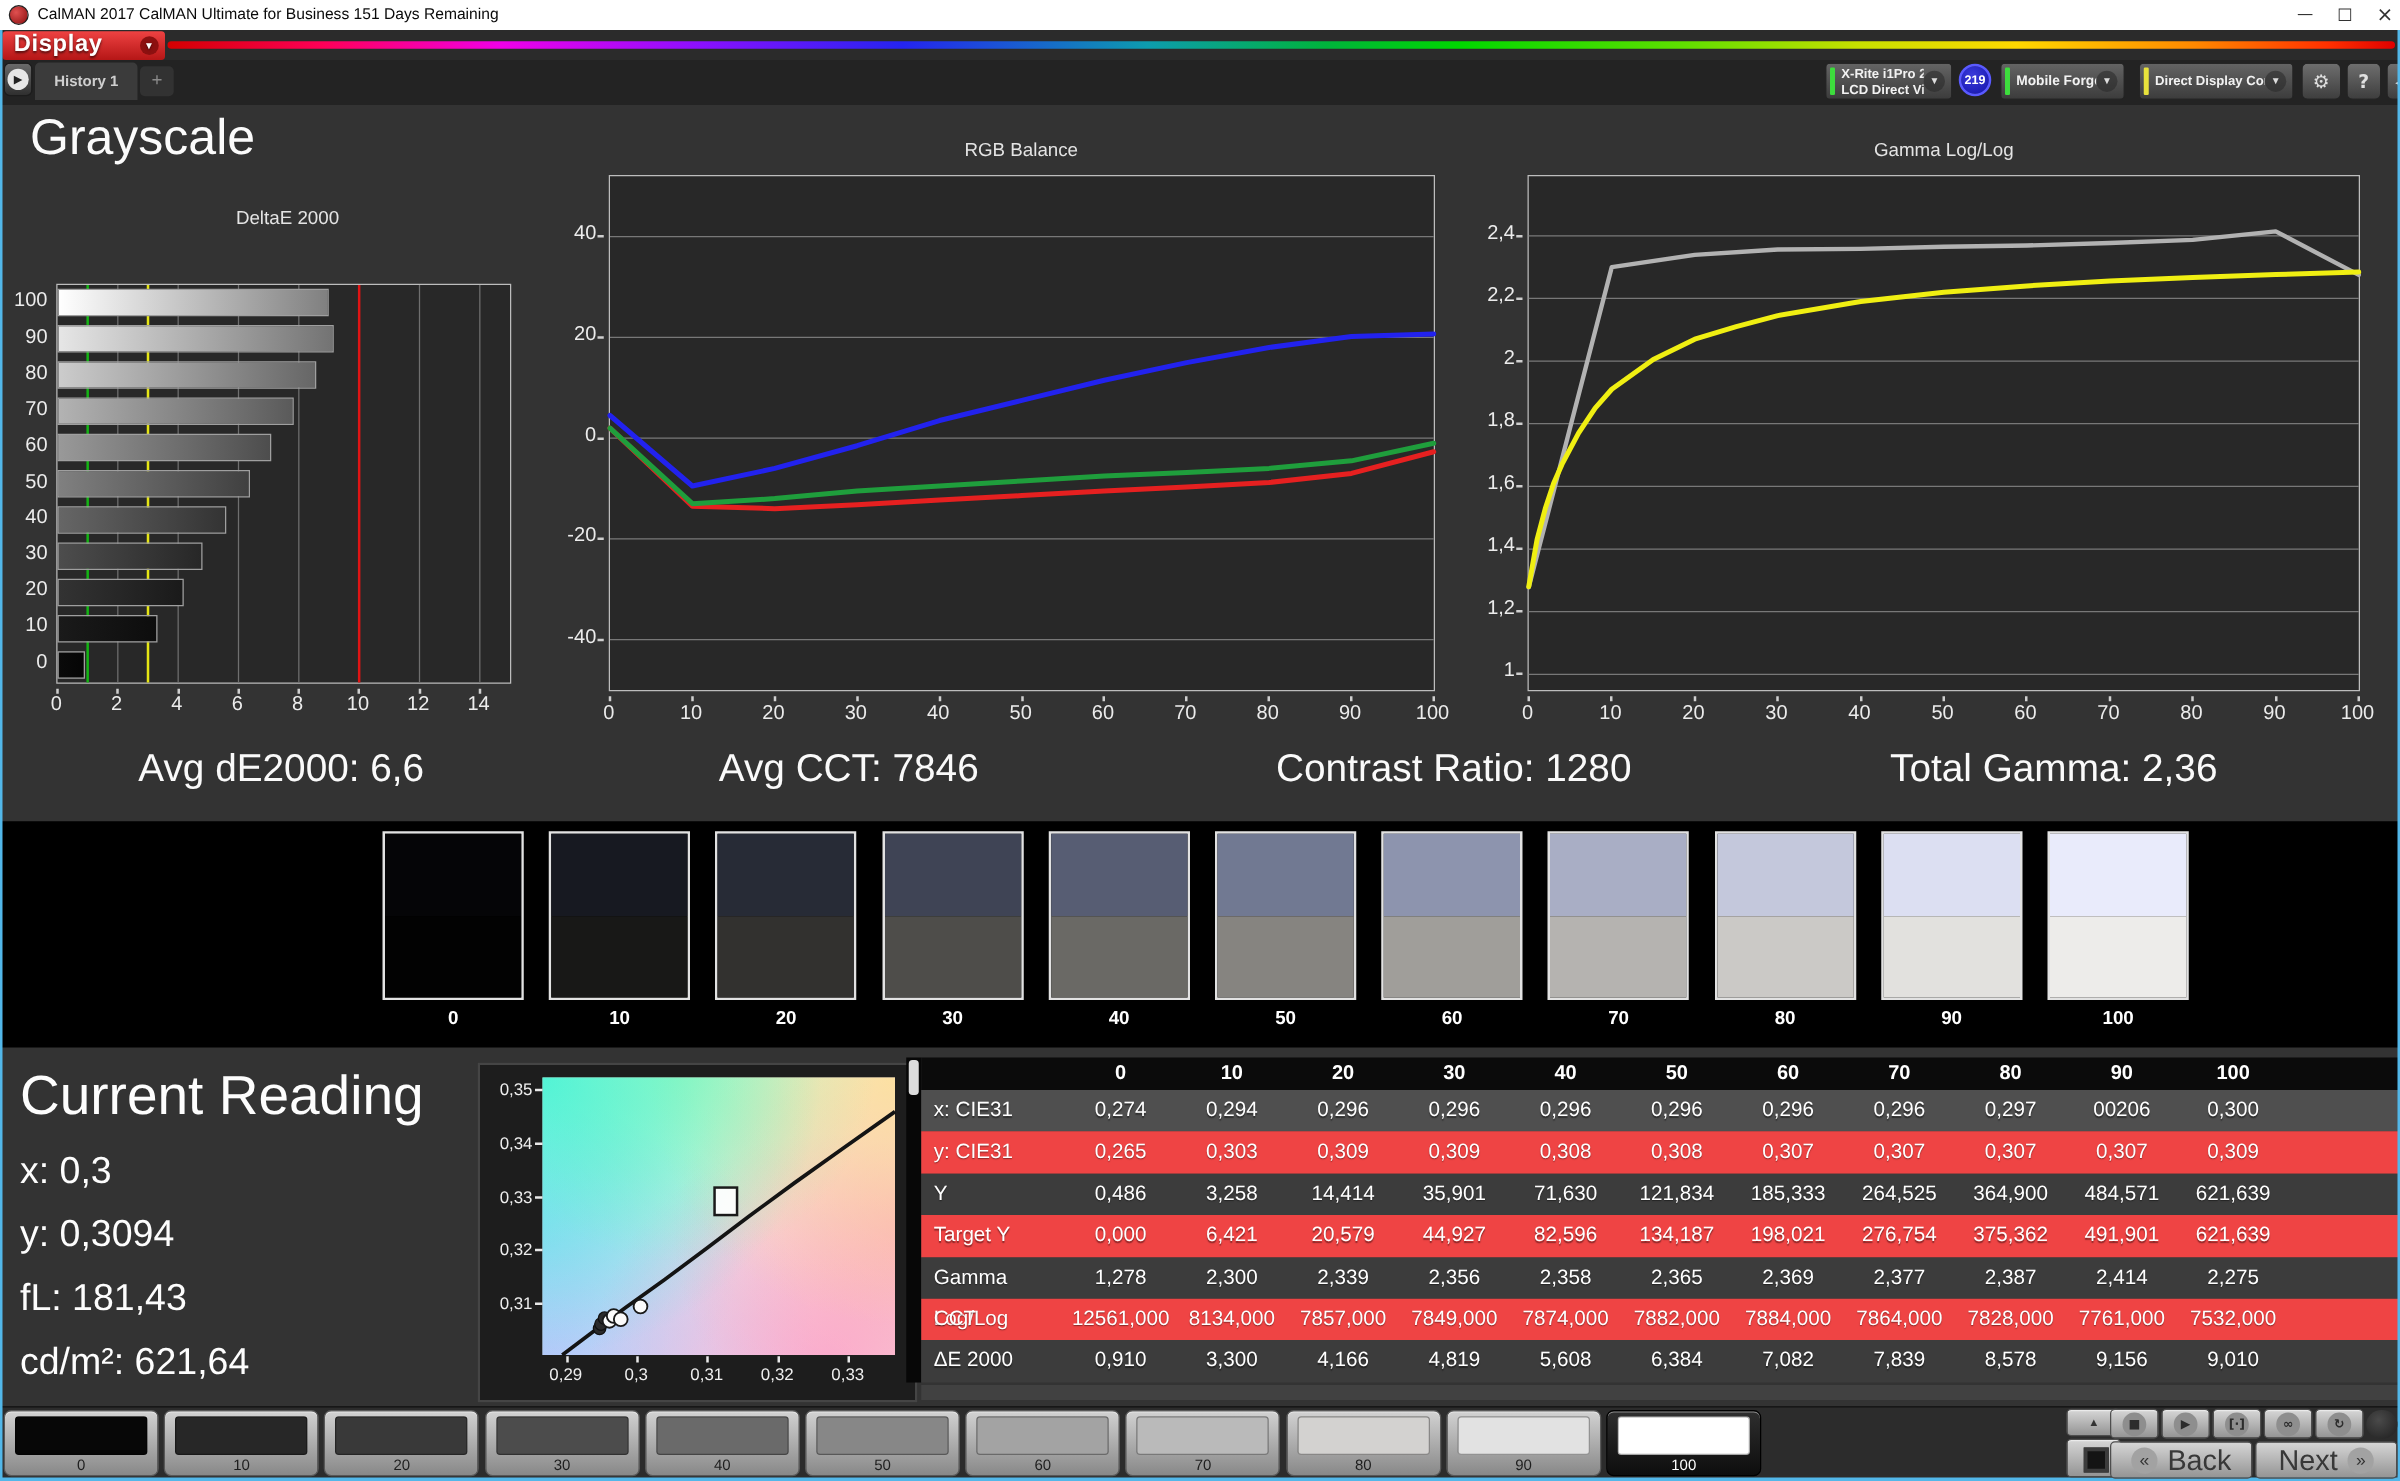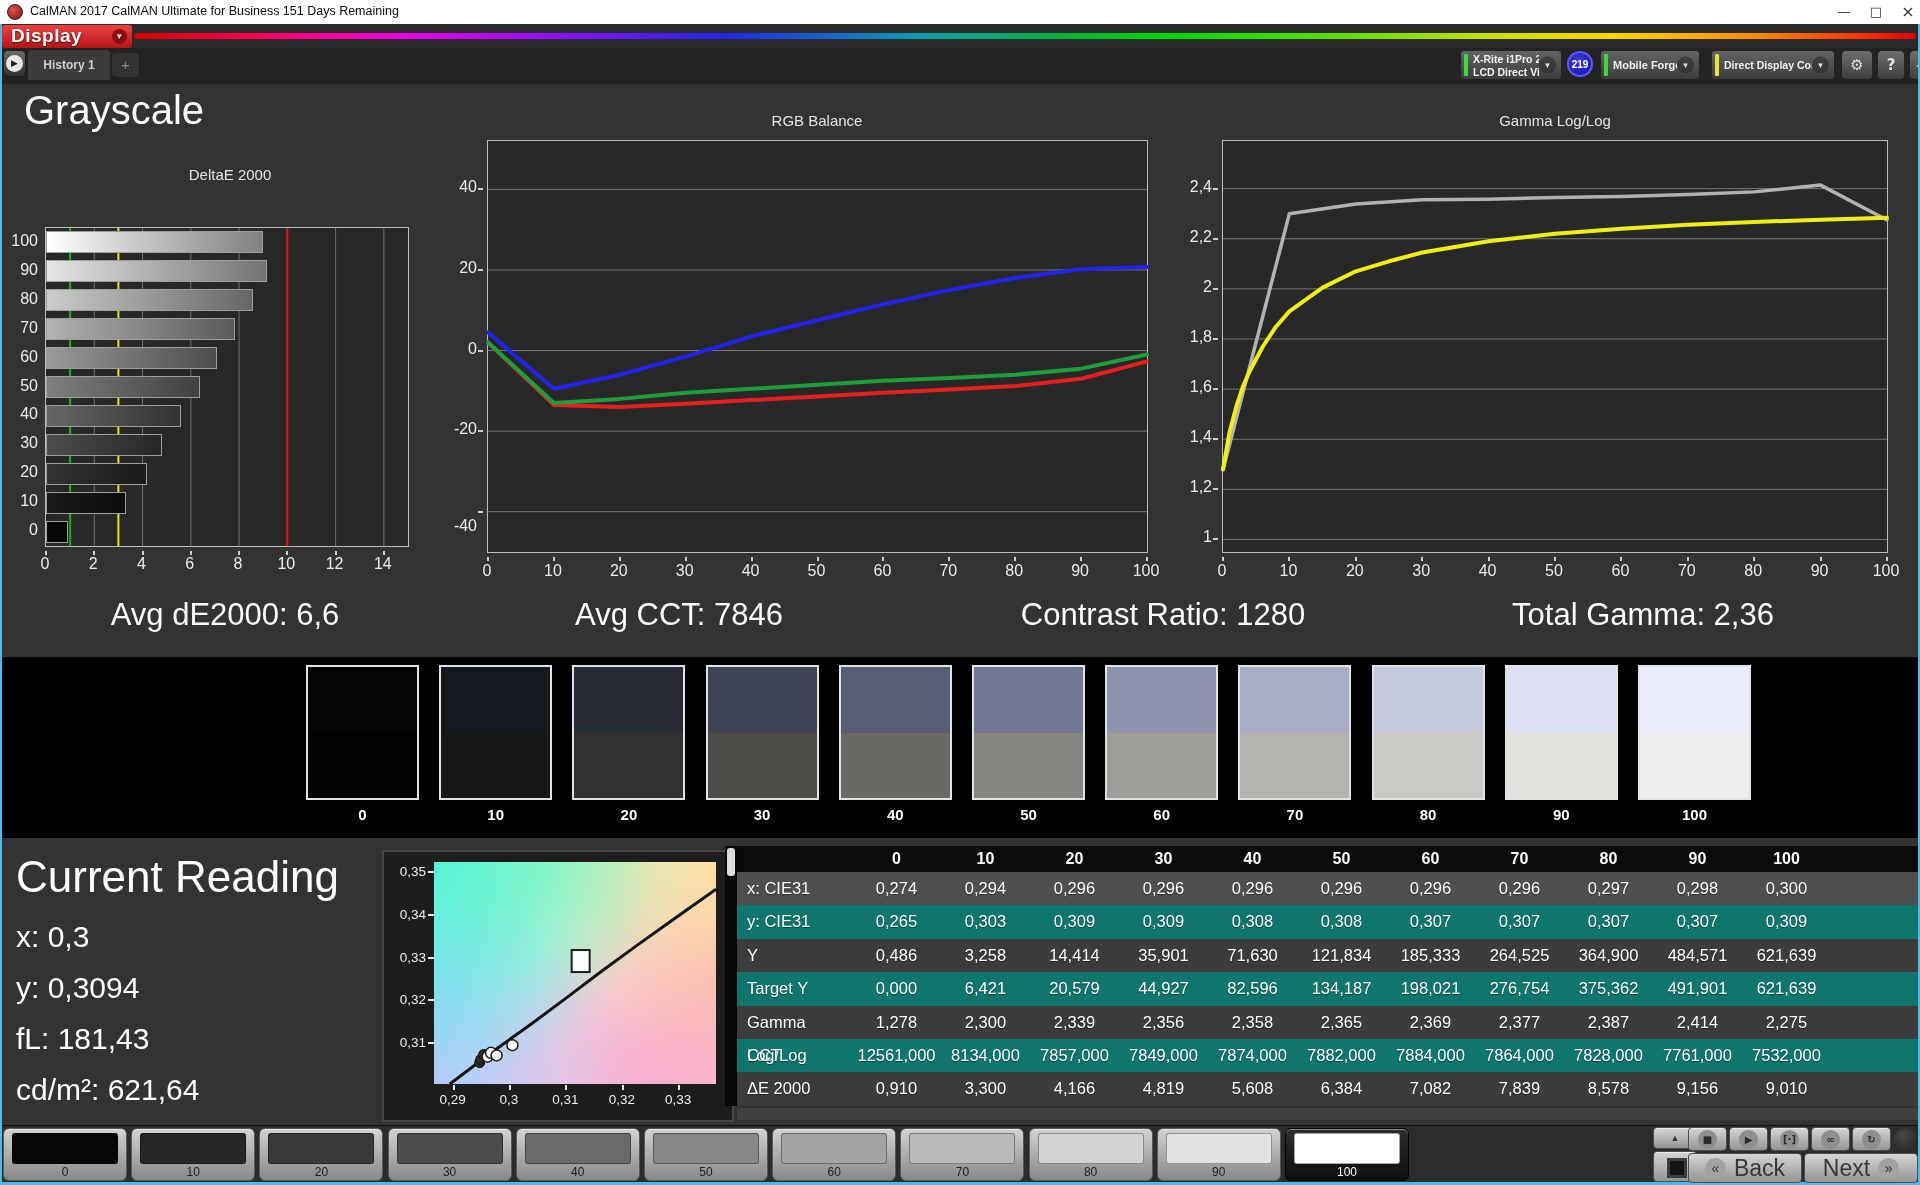--- a/index.html
+++ b/index.html
@@ -70,21 +70,21 @@
   
   .tbl{position:absolute;left:737px;top:846px;width:1183px;}
   .tbl-row{display:flex;width:1183px;}
   .tbl-head{height:26px;background:#0b0b0b;}
   .tbl-head .cell{color:#fff;font-size:16px;font-weight:bold;line-height:26px;}
   .cell{box-sizing:border-box;}
   .cell.lbl{width:115px;padding-left:10px;text-align:left;}
   .cell.val{width:89px;text-align:center;}
   .data-row{height:33.4px;}
   .data-row .cell{color:#fff;font-size:16.5px;line-height:33.4px;text-shadow:0 1px 1px rgba(0,0,0,.45);}
-  .shade-dark1{background:#4f4f4f;} .shade-dark{background:#3c3c3c;} .shade-light{background:#0f766e;}
+  .shade-dark1{background:#4f4f4f;} .shade-dark{background:#3c3c3c;} .shade-light{background:#ef4444;}
   .tbl-gutter{position:absolute;left:725px;top:846px;width:12px;height:260px;background:#070707;}
   .tbl-scroll-handle{position:absolute;left:727px;top:848px;width:8px;height:28px;background:#dcdcdc;border-radius:3px;}
   .tbl-bottom-strip{position:absolute;left:737px;top:1108px;width:1183px;height:12px;background:#414141;}
   
   .bottom-bar{position:absolute;left:0;top:1125px;width:1920px;height:60px;background:#2c2c2c;border-top:1px solid #101010;box-sizing:border-box;}
   .patch-btn{position:absolute;top:1128px;width:124px;height:53px;border-radius:6px;border:1px solid #585858;
       background:linear-gradient(#d2d2d2,#888888);box-sizing:border-box;box-shadow:inset 0 1px 0 rgba(255,255,255,.45);}
   .patch-btn .patch{margin:4px 8px 0;height:29px;border-radius:3px;border:1px solid rgba(0,0,0,.35);}
   .patch-btn .plabel{text-align:center;font-size:12px;color:#1e1e1e;margin-top:1px;}
   .patch-btn.selected{background:linear-gradient(#2e2e2e,#0d0d0d);border-color:#000;}
@@ -233,21 +233,21 @@
     </div>
   <div id="rgb-ylab" style="position:absolute;left:441px;top:140px;width:42px;height:413px;">
       <div style="position: absolute; right: 6px; top: 38.3529px; color: rgb(236, 236, 236); font-size: 16px;">40</div>
       <div style="position: absolute; right: 0px; top: 48.3529px; width: 5px; height: 2px; background: rgb(207, 207, 207);"></div>
       <div style="position: absolute; right: 6px; top: 118.941px; color: rgb(236, 236, 236); font-size: 16px;">20</div>
       <div style="position: absolute; right: 0px; top: 128.941px; width: 5px; height: 2px; background: rgb(207, 207, 207);"></div>
       <div style="position: absolute; right: 6px; top: 199.529px; color: rgb(236, 236, 236); font-size: 16px;">0</div>
       <div style="position: absolute; right: 0px; top: 209.529px; width: 5px; height: 2px; background: rgb(207, 207, 207);"></div>
       <div style="position: absolute; right: 6px; top: 280.118px; color: rgb(236, 236, 236); font-size: 16px;">-20</div>
       <div style="position: absolute; right: 0px; top: 290.118px; width: 5px; height: 2px; background: rgb(207, 207, 207);"></div>
-      <div style="position: absolute; right: 6px; top: 360.706px; color: rgb(236, 236, 236); font-size: 16px; margin-top: 16px;">-40</div>
+      <div style="position: absolute; right: 6px; top: 360.706px; color: rgb(236, 236, 236); font-size: 16px;">-40</div>
       <div style="position: absolute; right: 0px; top: 370.706px; width: 5px; height: 2px; background: rgb(207, 207, 207);"></div>
     </div>
   <div id="rgb-xlab" style="position:absolute;left:487px;top:557px;width:661px;height:22px;">
       <div style="position: absolute; left: 0px; top: 5px; transform: translateX(-50%); color: rgb(236, 236, 236); font-size: 16px;">0</div>
       <div style="position: absolute; left: 0px; top: 0px; width: 2px; height: 4px; background: rgb(207, 207, 207);"></div>
       <div style="position: absolute; left: 65.9px; top: 5px; transform: translateX(-50%); color: rgb(236, 236, 236); font-size: 16px;">10</div>
       <div style="position: absolute; left: 65.9px; top: 0px; width: 2px; height: 4px; background: rgb(207, 207, 207);"></div>
       <div style="position: absolute; left: 131.8px; top: 5px; transform: translateX(-50%); color: rgb(236, 236, 236); font-size: 16px;">20</div>
       <div style="position: absolute; left: 131.8px; top: 0px; width: 2px; height: 4px; background: rgb(207, 207, 207);"></div>
       <div style="position: absolute; left: 197.7px; top: 5px; transform: translateX(-50%); color: rgb(236, 236, 236); font-size: 16px;">30</div>
@@ -431,21 +431,21 @@
         <div class="cell lbl">x: CIE31</div>
         <div class="cell val">0,274</div>
         <div class="cell val">0,294</div>
         <div class="cell val">0,296</div>
         <div class="cell val">0,296</div>
         <div class="cell val">0,296</div>
         <div class="cell val">0,296</div>
         <div class="cell val">0,296</div>
         <div class="cell val">0,296</div>
         <div class="cell val">0,297</div>
-        <div class="cell val">0,298</div>
+        <div class="cell val">00206</div>
         <div class="cell val">0,300</div>
       </div>
       <div class="tbl-row data-row shade-light">
         <div class="cell lbl">y: CIE31</div>
         <div class="cell val">0,265</div>
         <div class="cell val">0,303</div>
         <div class="cell val">0,309</div>
         <div class="cell val">0,309</div>
         <div class="cell val">0,308</div>
         <div class="cell val">0,308</div>

